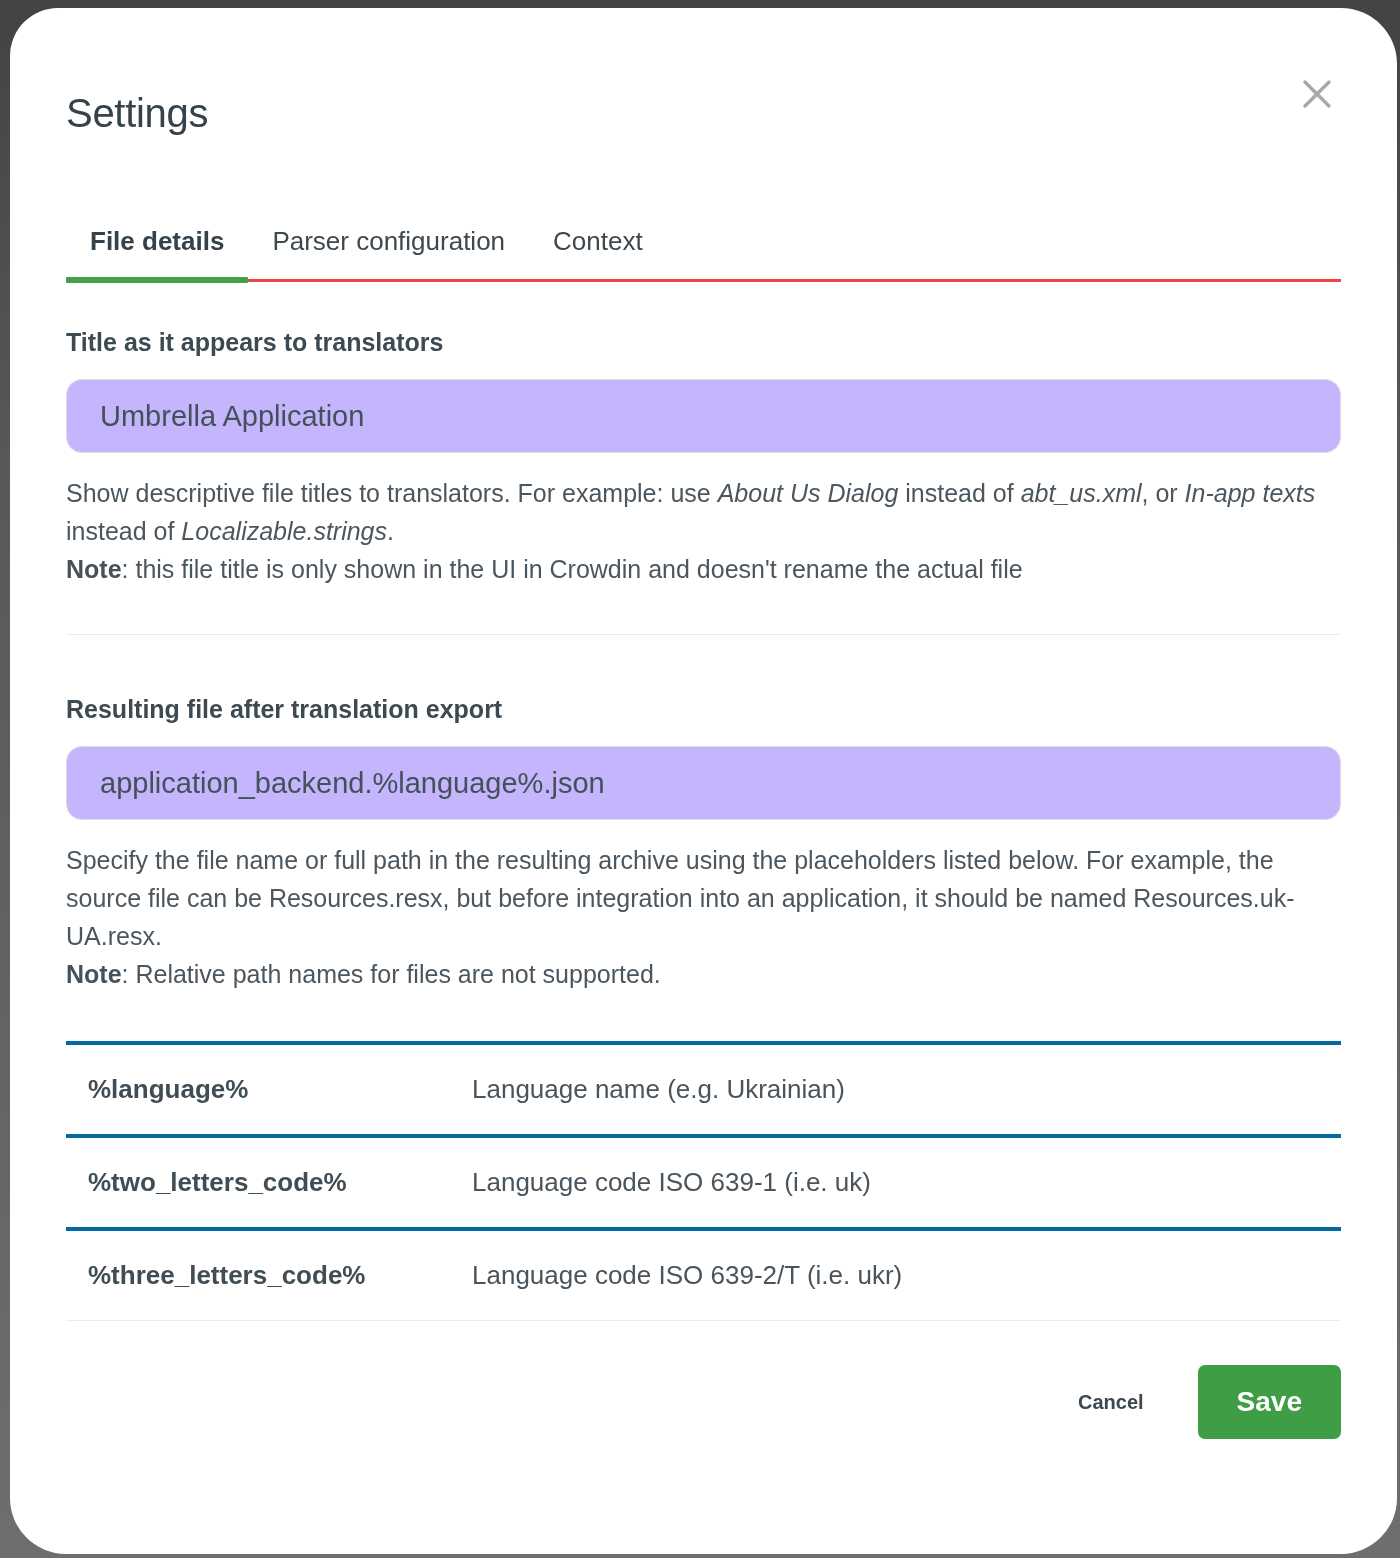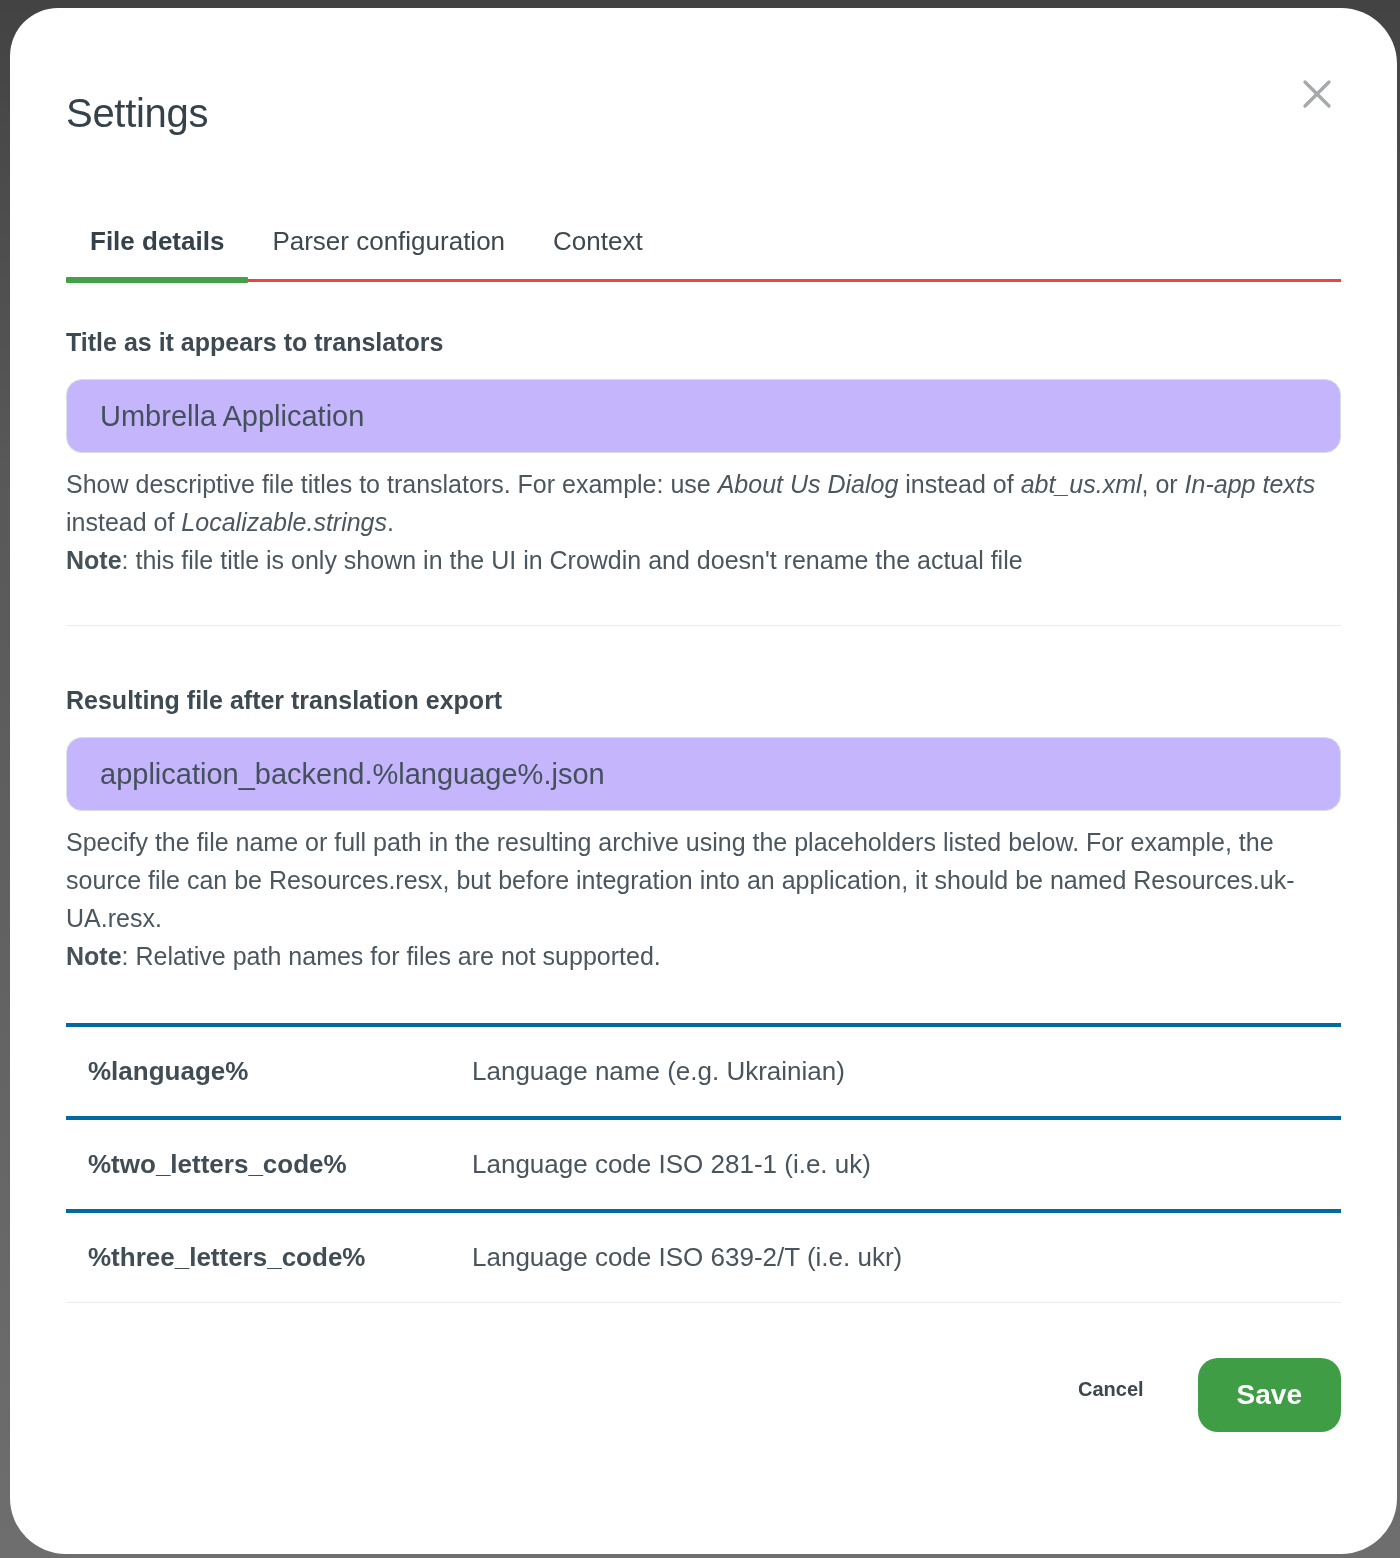--- a/index.html
+++ b/index.html
@@ -50,21 +50,21 @@
   .field-label.second { margin-top:58px; }
   .text-input {
     display:block; width:100%; height:74px;
     margin-top:20px;
     border:1.5px solid #dadde1; border-radius:16px;
     font-family:"Liberation Sans","DejaVu Sans",sans-serif;
     font-size:29px; color:#44505a;
     padding:0 33px; background:#c4b5fd; outline:none;
   }
   .help {
-    margin-top:12px;
+    margin-top:21px;
     font-size:25px; line-height:38px; color:#4b565e;
   }
   .help i { font-style:italic; }
   .help b { font-weight:700; color:#46525a; }
   hr.divider {
     border:none; border-top:1px solid #eaebec;
     margin:46px 0 0;
   }
   table.placeholders {
     width:100%; margin-top:48px; border-collapse:collapse;
@@ -83,23 +83,23 @@
     gap:54px; margin-top:44px;
   }
   .btn-cancel {
     background:none; border:none; cursor:pointer;
     font-family:"Liberation Sans","DejaVu Sans",sans-serif;
     font-size:20px; font-weight:600; color:#3c474e;
   }
   .btn-save {
     height:74px; padding:0 39px;
     background:var(--accent-green,#3f9d46);
-    border:none; border-radius:20px; cursor:pointer;
+    border:none; border-radius:7px; cursor:pointer;
     font-family:"Liberation Sans","DejaVu Sans",sans-serif;
-    font-size:28px; font-weight:700; color:#ffffff;margin-top:11px;
+    font-size:28px; font-weight:700; color:#ffffff;
   }
 </style>
 </head>
 <body>
 
 <div class="modal">
 
   <h1 class="modal-title">Settings</h1>
 
   <button class="close-btn" aria-label="Close">
@@ -134,21 +134,21 @@
   </p>
 
   <table class="placeholders">
     <tbody>
       <tr>
         <td class="ph">%language%</td>
         <td class="desc">Language name (e.g. Ukrainian)</td>
       </tr>
       <tr>
         <td class="ph">%two_letters_code%</td>
-        <td class="desc">Language code ISO 281-1 (i.e. uk)</td>
+        <td class="desc">Language code ISO 639-1 (i.e. uk)</td>
       </tr>
       <tr>
         <td class="ph">%three_letters_code%</td>
         <td class="desc">Language code ISO 639-2/T (i.e. ukr)</td>
       </tr>
     </tbody>
   </table>
 
   <div class="footer">
     <button class="btn-cancel">Cancel</button>

